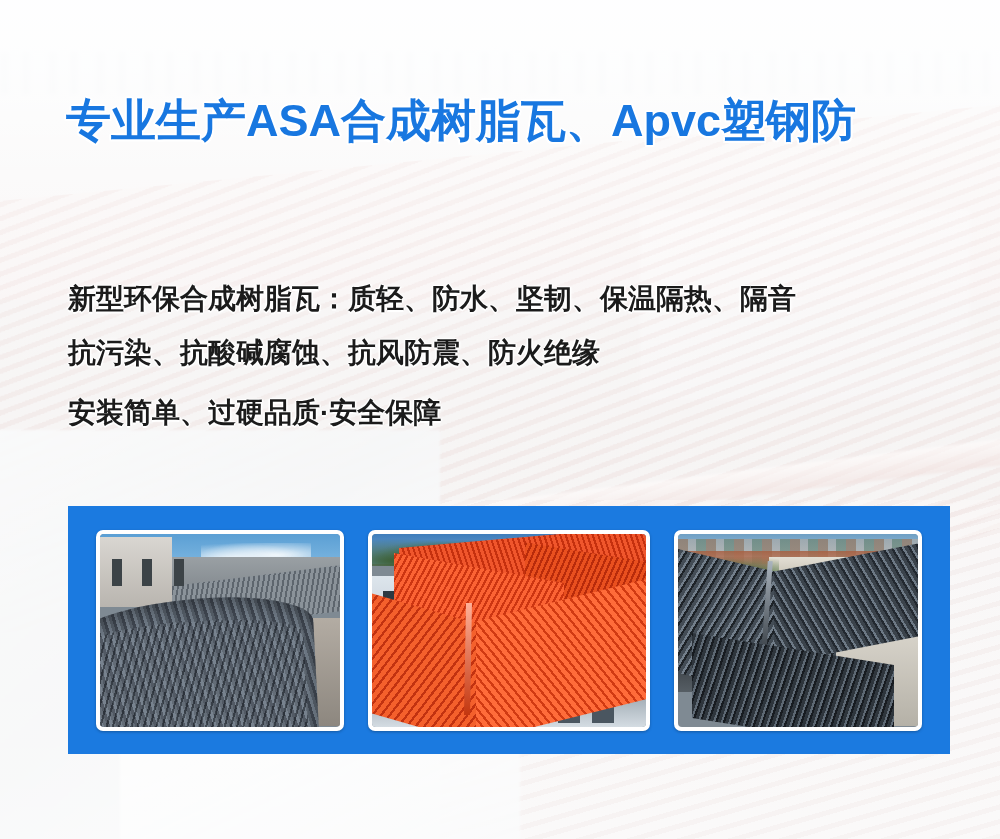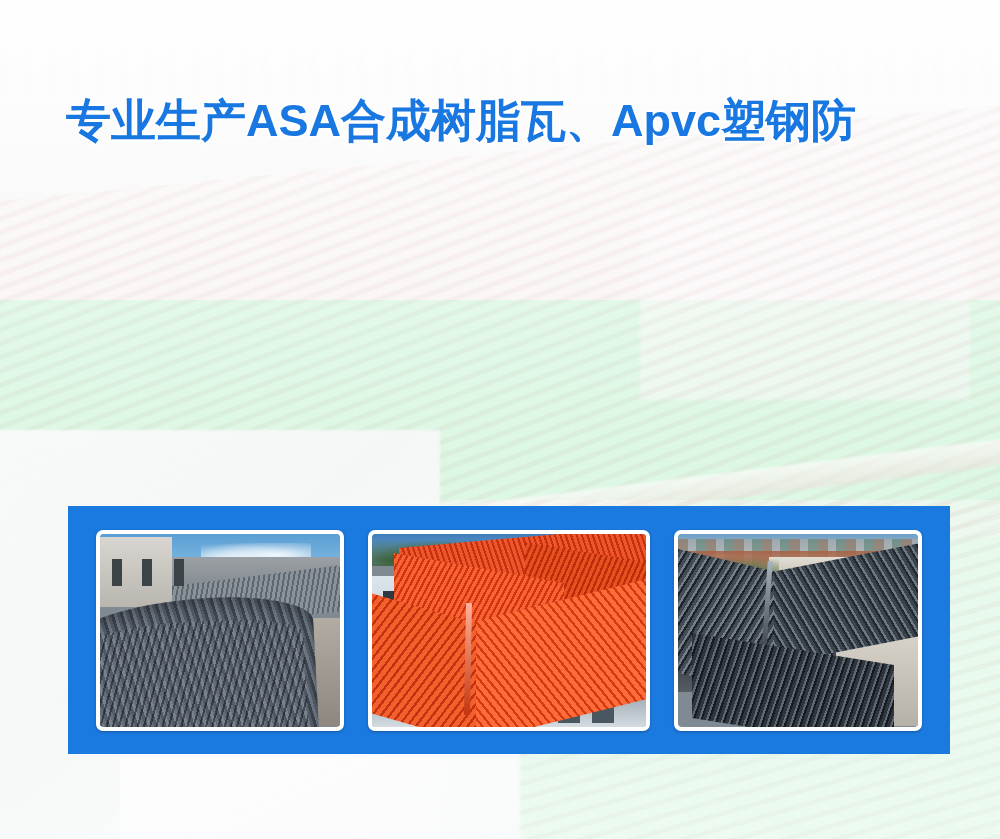--- a/index.html
+++ b/index.html
@@ -8,21 +8,21 @@
     width: 1000px;
     height: 839px;
     overflow: hidden;
     font-family: "Liberation Sans", "DejaVu Sans", sans-serif;
   }
 
   #banner {
     position: relative;
     width: 1000px;
     height: 839px;
-    background: #86efac;
+    background: #e5e5e5;
     overflow: hidden;
   }
 
   
   .bg-layer { position: absolute; inset: 0; }
 
   
   .bg-sky {
     position: absolute;
     left: 0; top: 0; width: 1000px; height: 300px;
@@ -399,20 +399,25 @@
     <div class="bg-roof-lower"></div>
     <div class="bg-wall-left"></div>
     <div class="bg-wall-left2"></div>
     <div class="bg-veil"></div>
   </div>
 
   <div class="headline">
     <span class="headline-line">专业生产ASA合成树脂瓦、Apvc塑钢防</span>
   </div>
 
+  <div class="subcopy">
+    <span class="sub-line">新型环保合成树脂瓦：质轻、防水、坚韧、保温隔热、隔音</span>
+    <span class="sub-line">抗污染、抗酸碱腐蚀、抗风防震、防火绝缘</span>
+    <span class="sub-line gap">安装简单、过硬品质·安全保障</span>
+  </div>
 
   <div class="gallery">
 
     <div class="photo-card">
       <div class="photo-inner">
         <div class="p1-sky"></div>
         <div class="p1-cloud"></div>
         <div class="p1-bldgR"></div>
         <div class="p1-roofback"></div>
         <div class="p1-bldgL"></div>

